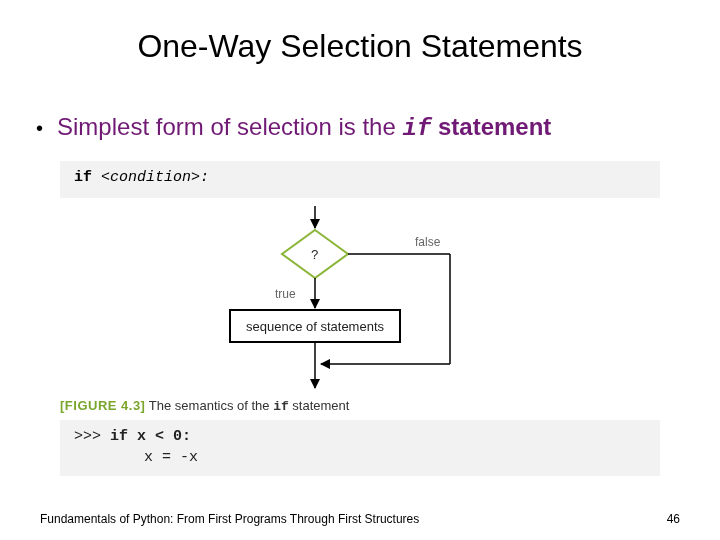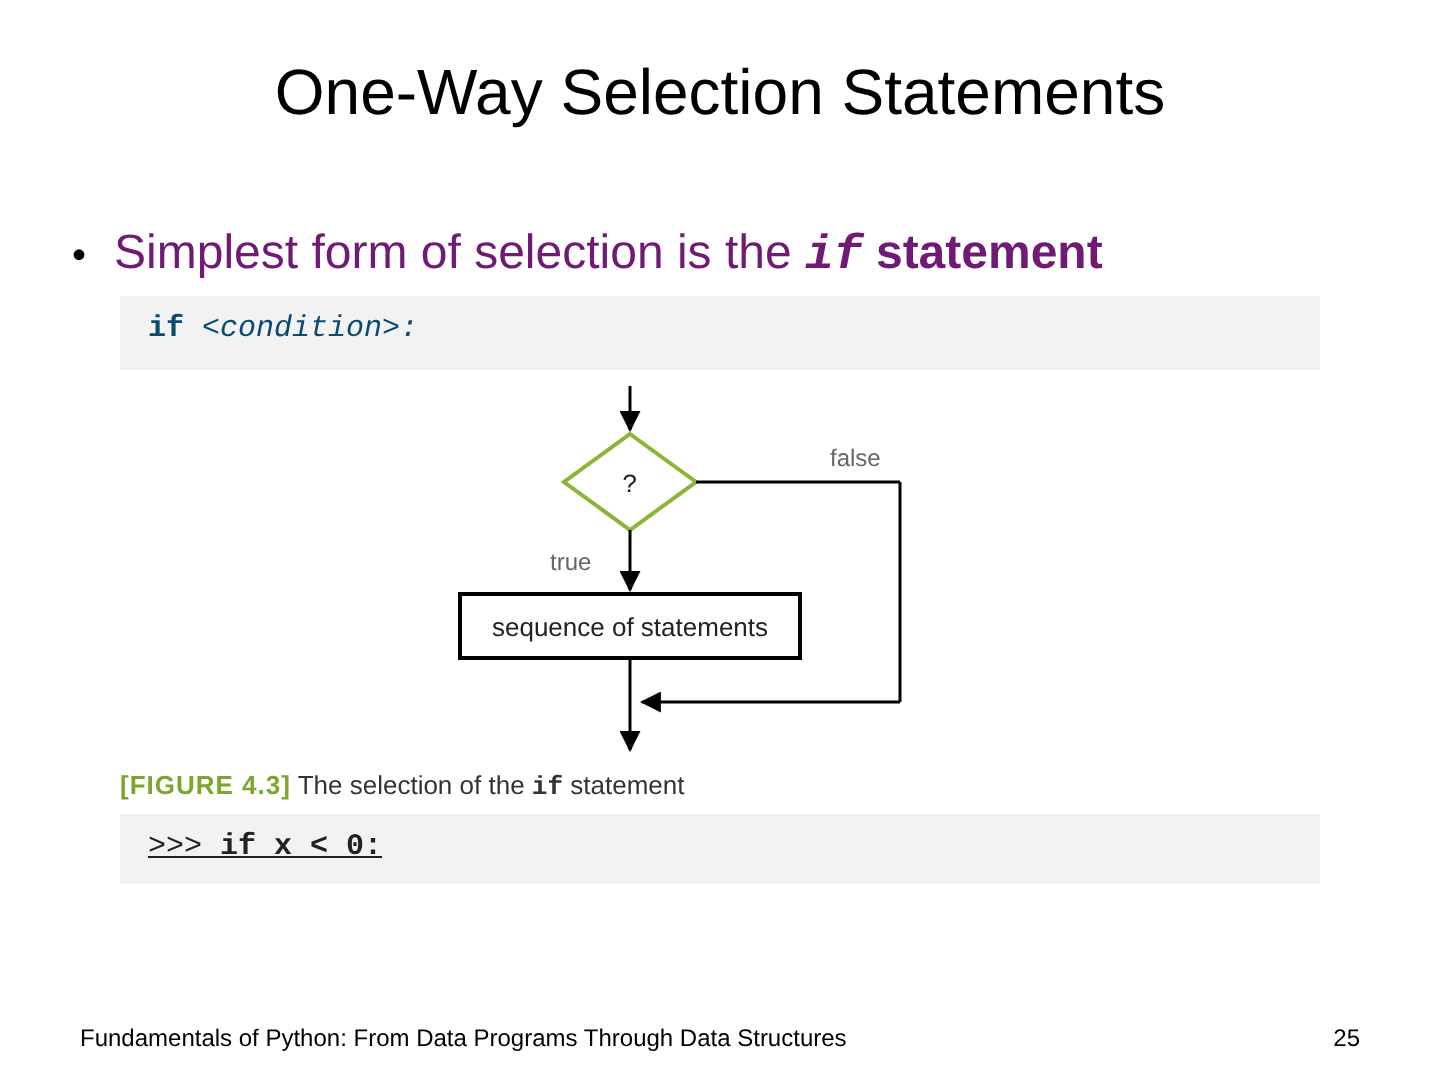--- a/index.html
+++ b/index.html
@@ -4,29 +4,29 @@
 <style>
   * { box-sizing: border-box; margin: 0; padding: 0; }
   html, body { width: 720px; height: 540px; background: #fff; font-family: Arial, Helvetica, sans-serif; position: relative; }
   .slide { width: 720px; height: 540px; position: relative; }
   .title { font-size: 32px; text-align: center; padding-top: 28px; font-weight: 400; color: #000; }
   .bullet-row { display: flex; align-items: baseline; margin-top: 48px; padding-left: 36px; }
   .bullet-dot { font-size: 20px; margin-right: 14px; color: #000; }
   .bullet-text { font-size: 24px; color: #701a75; }
   .code-kw { font-family: "Courier New", monospace; font-weight: bold; font-style: italic; }
   .bold { font-weight: bold; }
-  .syntax-box { background: #f2f2f2; margin: 6px 60px 0 60px; padding: 6px 14px 10px 14px; font-family: "Courier New", monospace; font-size: 15px; font-style: italic; color: #0c4a6e; line-height: 1.4; }
+  .syntax-box { background: #f2f2f2; margin: 19px 60px 0 60px; padding: 6px 14px 10px 14px; font-family: "Courier New", monospace; font-size: 15px; font-style: italic; color: #000000; line-height: 1.4; }
   .syntax-box .kw { font-weight: bold; font-style: normal; }
   .syntax-box .indent { padding-left: 38px; display: block; }
   .diagram { position: relative; margin: 8px auto 0 auto; width: 600px; height: 184px; }
   .diagram svg { position: absolute; top: 0; left: 0; }
   .caption { margin: 8px 0 0 60px; font-size: 13px; color: #333; }
   .caption .figlabel { color: #7aa62e; font-weight: bold; letter-spacing: 0.5px; }
   .caption .figtext { font-family: "Courier New", monospace; font-weight: bold; }
-  .example-box { background: #f2f2f2; margin: 6px 60px 0 60px; padding: 6px 14px 8px 14px; font-family: "Courier New", monospace; font-size: 15px; color: #222; line-height: 1.4; text-decoration: underline; }
+  .example-box { background: #f2f2f2; margin: 6px 60px 0 60px; padding: 6px 14px 8px 14px; font-family: "Courier New", monospace; font-size: 15px; color: #222; line-height: 1.4; }
   .footer-left { position: absolute; bottom: 14px; left: 40px; font-size: 12px; color: #000; }
   .footer-right { position: absolute; bottom: 14px; right: 40px; font-size: 12px; color: #000; }
 </style>
 </head>
 <body>
 
 <div class="slide">
 
   <h1 class="title">One-Way Selection Statements</h1>
 
@@ -65,25 +65,26 @@
       <line x1="390" y1="158" x2="261" y2="158" stroke="#000" stroke-width="1.5" marker-end="url(#arr)"></line>
 
       <rect x="170" y="104" width="170" height="32" fill="#fff" stroke="#000" stroke-width="2"></rect>
       <text x="255" y="125" text-anchor="middle" font-size="13" font-family="Arial" fill="#222">sequence of statements</text>
 
       <line x1="255" y1="136" x2="255" y2="182" stroke="#000" stroke-width="1.5" marker-end="url(#arr)"></line>
     </svg>
   </div>
 
   <div class="caption">
-    <span class="figlabel">[FIGURE 4.3]</span><span> The selection of the </span><span class="figtext">if</span><span> statement</span>
+    <span class="figlabel">[FIGURE 4.3]</span><span> The semantics of the </span><span class="figtext">if</span><span> statement</span>
   </div>
 
   <div class="example-box">
     <div>
       <span>&gt;&gt;&gt; </span><b>if x &lt; 0:</b>
     </div>
+    <div style="padding-left:70px;">x = -x</div>
   </div>
 
-  <div class="footer-left">Fundamentals of Python: From Data Programs Through Data Structures</div>
-  <div class="footer-right">25</div>
+  <div class="footer-left">Fundamentals of Python: From First Programs Through First Structures</div>
+  <div class="footer-right">46</div>
 
 </div>
 
 </body></html>

